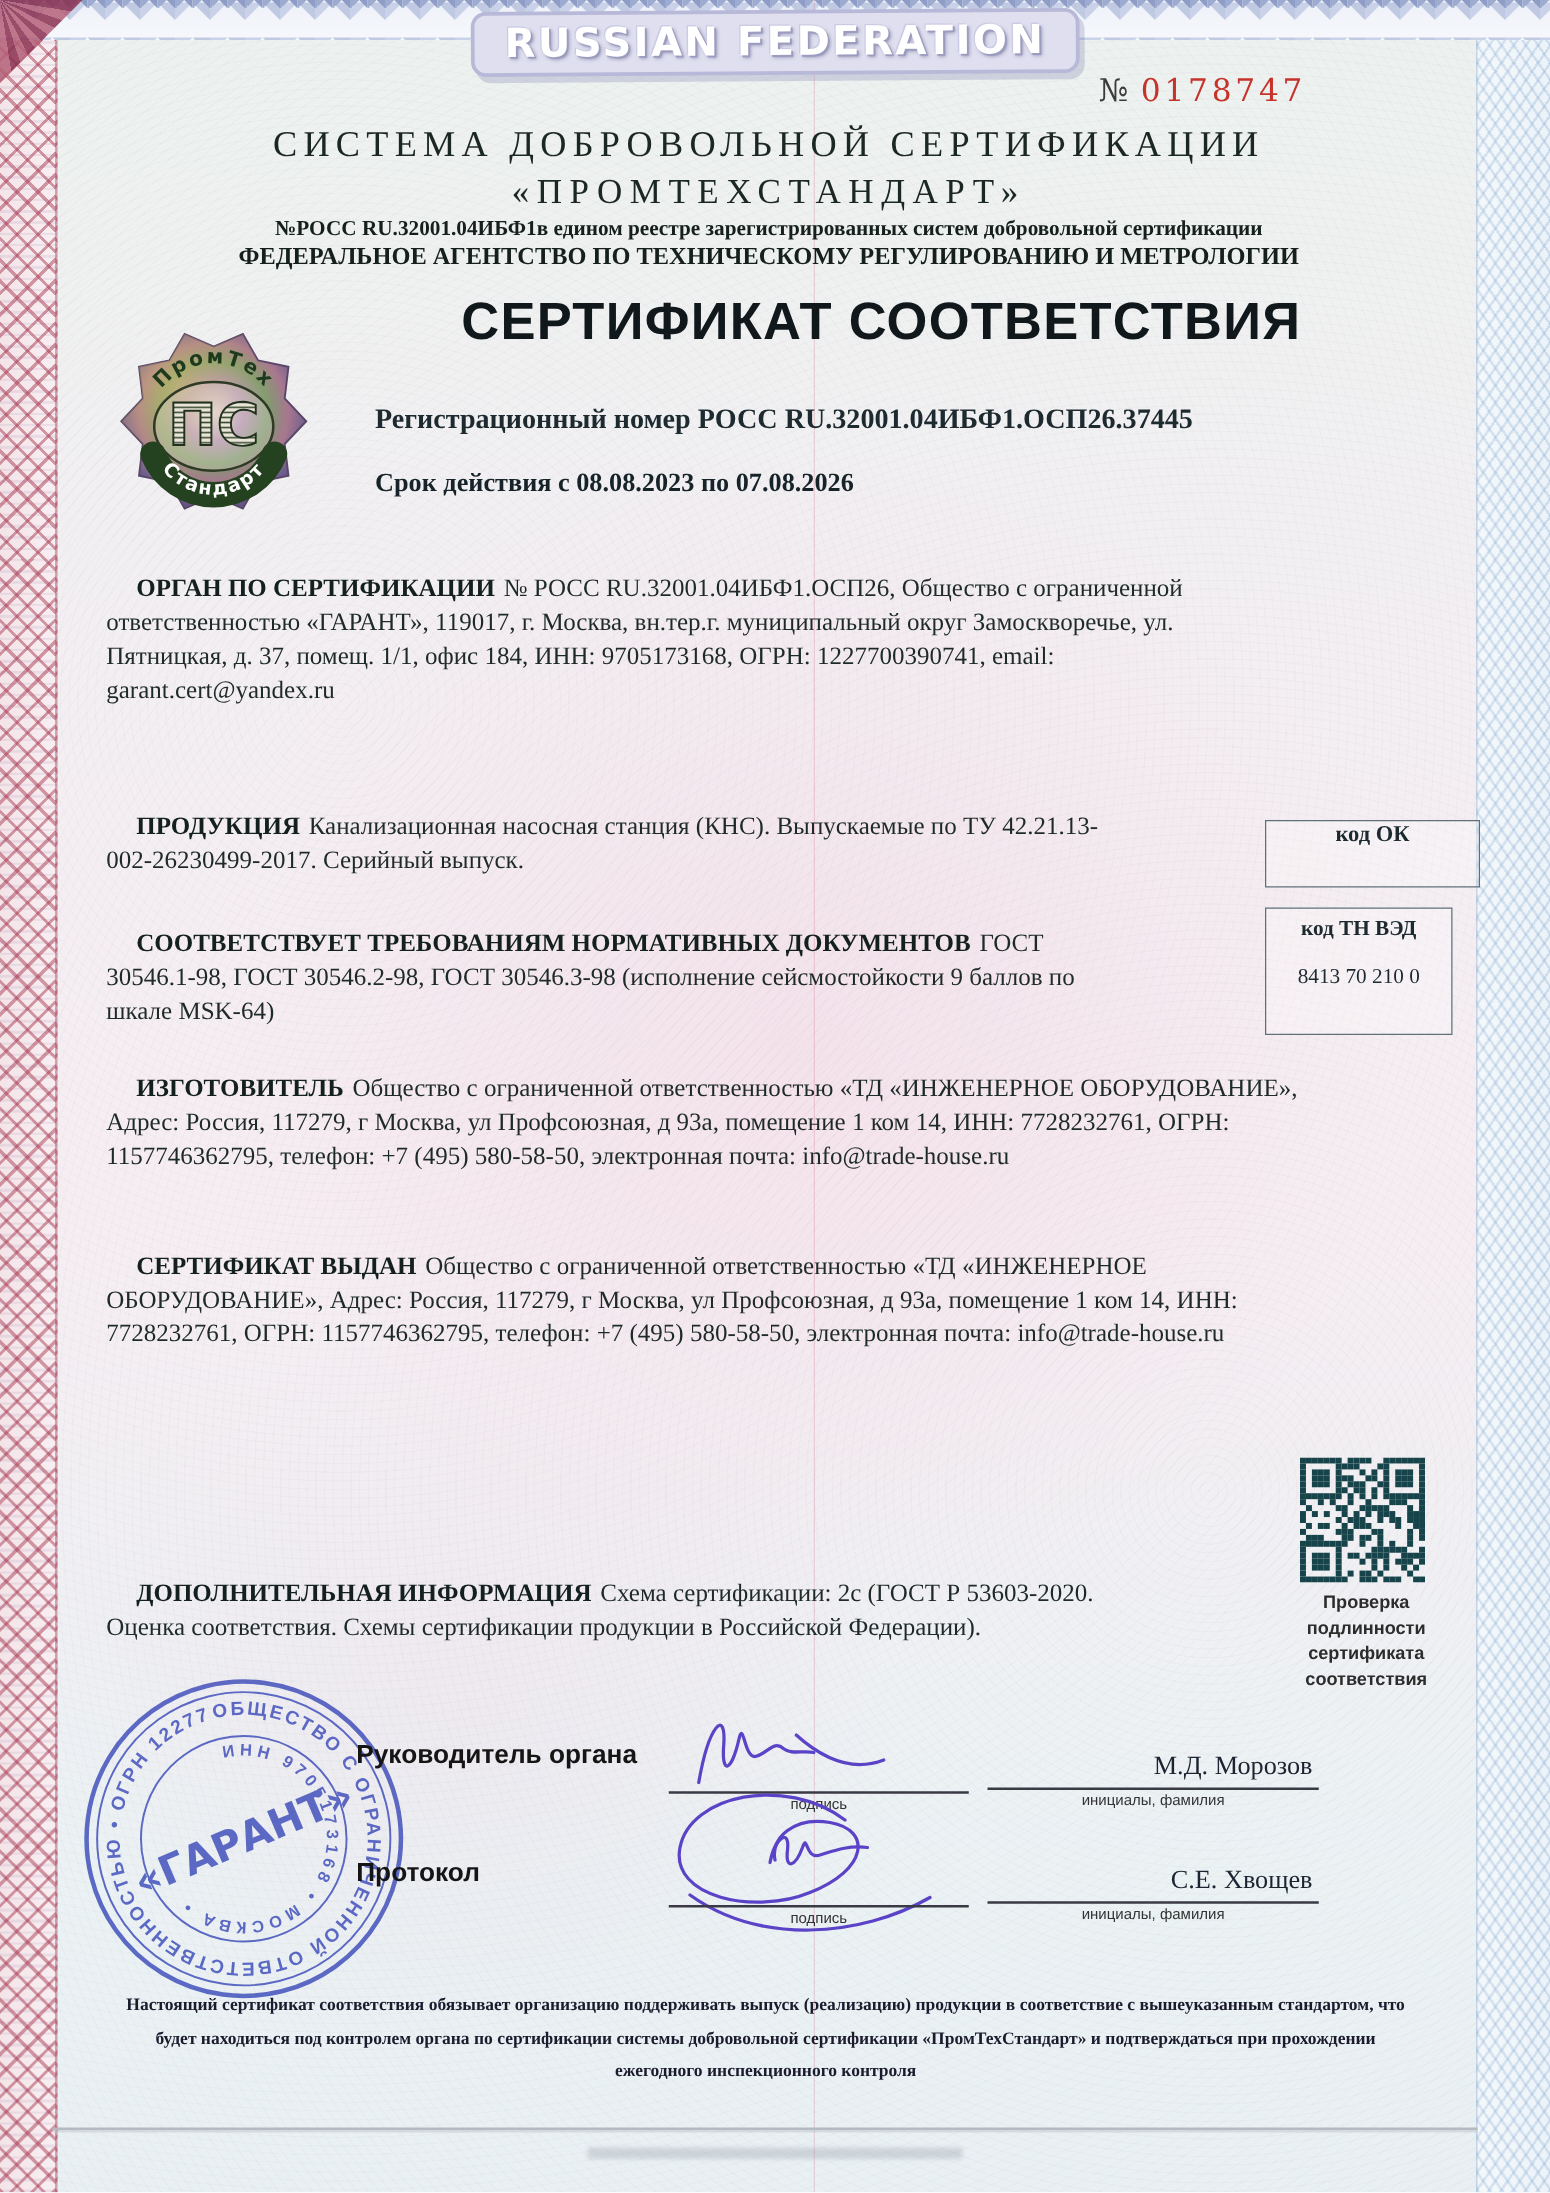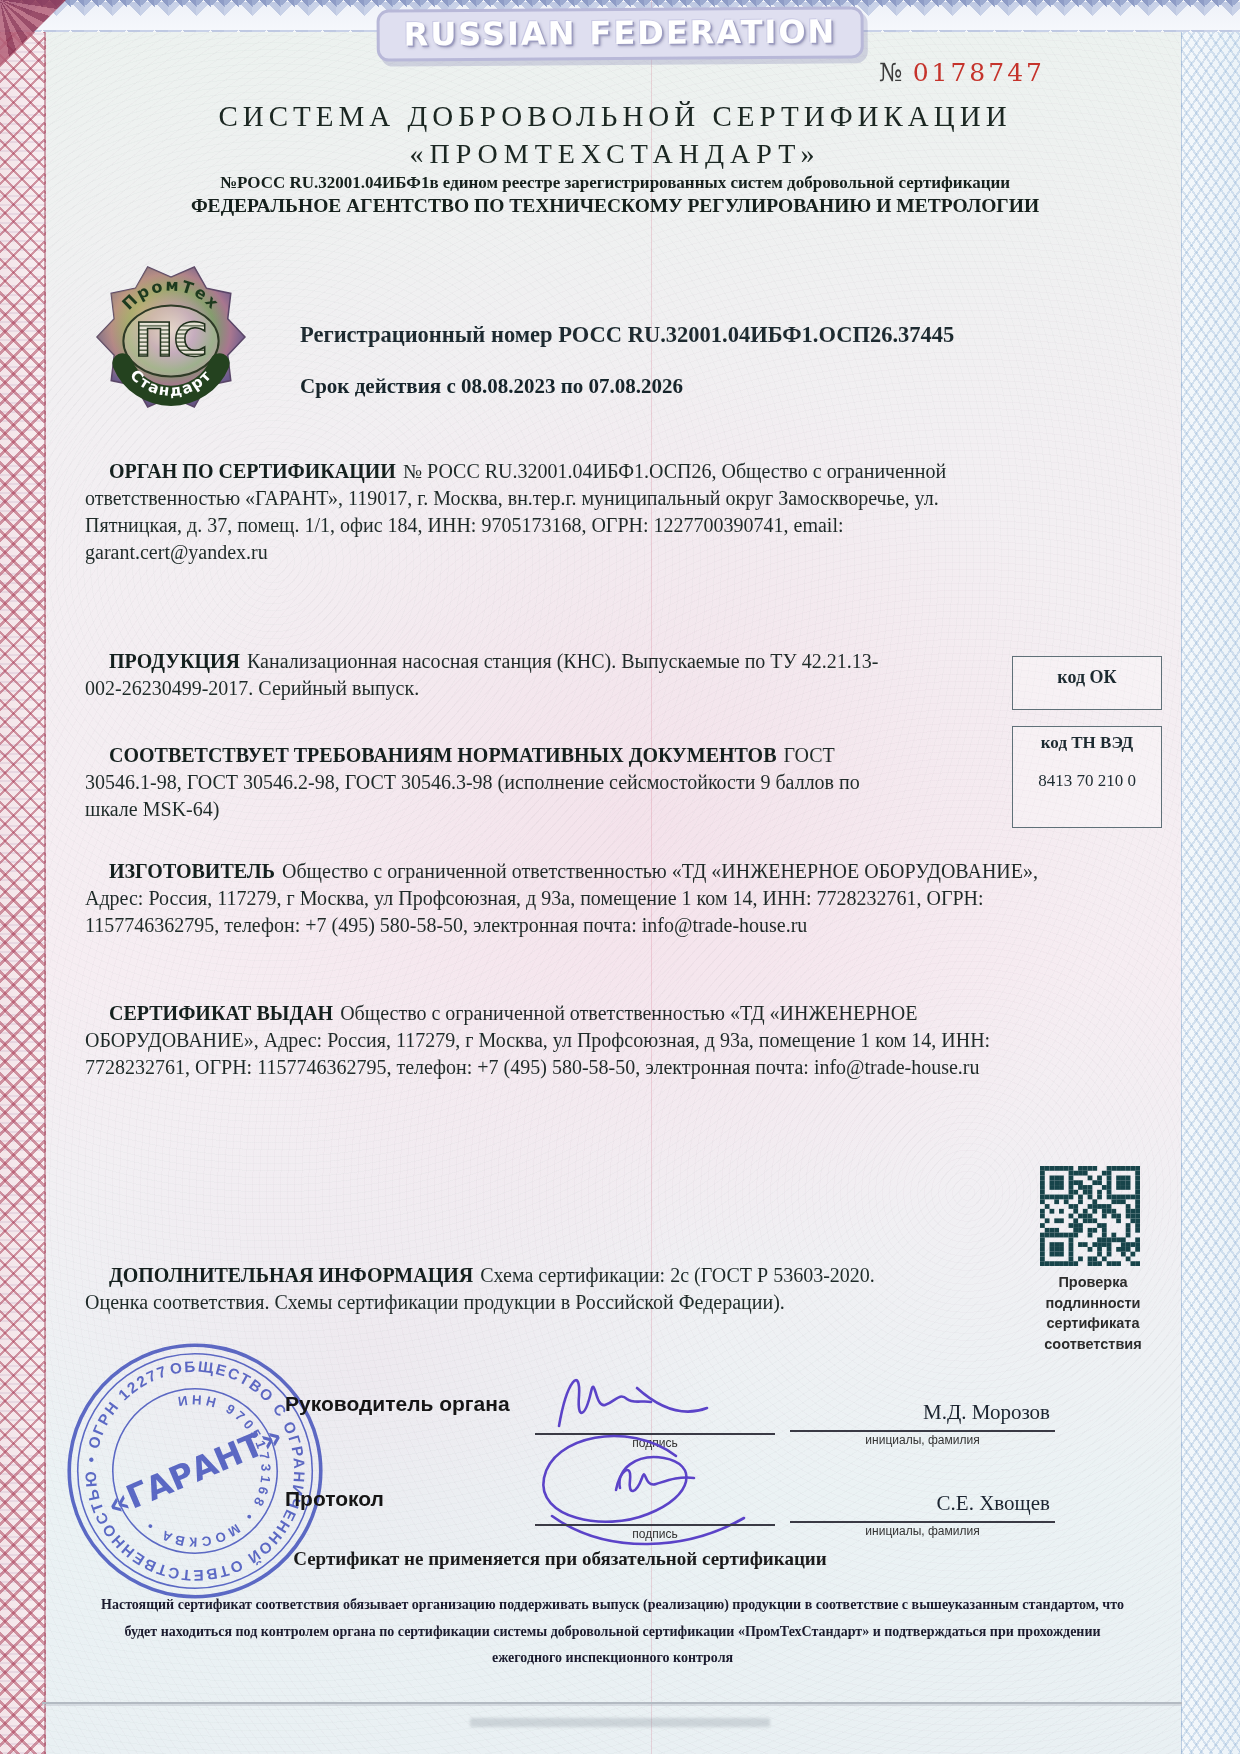--- a/index.html
+++ b/index.html
@@ -71,21 +71,21 @@
   .sec b{margin-right:7px;color:#14201e;margin-left:24px;}
   .p-organ{left:85px;top:458px;width:905px;}
   .p-product{left:85px;top:648px;width:800px;}
   .p-conforms{left:85px;top:742px;width:780px;}
   .p-manufacturer{left:85px;top:858px;width:975px;}
   .p-issued{left:85px;top:1000px;width:975px;}
   .p-basis{left:85px;top:1142px;width:800px;text-align:justify;}
   .p-additional{left:85px;top:1262px;width:790px;}
   
   .codebox{border:1.5px solid #5f7078;text-align:center;font-weight:bold;color:#1c2a30;background:rgba(255,255,255,.25);}
-  .box-ok{left:1012px;top:656px;width:150px;height:54px;font-size:18px;padding-top:10px;box-sizing:border-box;}
+  .box-ok{left:1012px;top:656px;width:172px;height:54px;font-size:18px;padding-top:0;box-sizing:border-box;}
   .box-tnved{left:1012px;top:726px;width:150px;height:102px;font-size:17px;padding-top:6px;box-sizing:border-box;}
   .box-tnved .val{display:block;font-weight:normal;font-size:17px;margin-top:18px;}
   
   .qr{left:1040px;top:1166px;width:100px;height:100px;}
   .qr-caption{left:1018px;top:1272px;width:150px;text-align:center;
     font-family:"Liberation Sans",sans-serif;font-weight:bold;font-size:14.5px;
     line-height:1.42;color:#2c2c2c;}
   
   .stamp{left:62px;top:1338px;width:266px;height:266px;transform:rotate(-14deg);opacity:.82;mix-blend-mode:multiply;}
   
@@ -129,20 +129,21 @@
 
   <div class="abs cert-no">
     <span class="sym">№</span><span class="digits">0178747</span>
   </div>
 
   <div class="abs hdr hdr1">СИСТЕМА ДОБРОВОЛЬНОЙ СЕРТИФИКАЦИИ</div>
   <div class="abs hdr hdr2">«ПРОМТЕХСТАНДАРТ»</div>
   <div class="abs hdr hdr3">№РОСС RU.32001.04ИБФ1в едином реестре зарегистрированных систем добровольной сертификации</div>
   <div class="abs hdr hdr4">ФЕДЕРАЛЬНОЕ АГЕНТСТВО ПО ТЕХНИЧЕСКОМУ РЕГУЛИРОВАНИЮ И МЕТРОЛОГИИ</div>
 
+  <div class="abs title">СЕРТИФИКАТ СООТВЕТСТВИЯ</div>
 
   <div class="abs logo">
     <svg viewBox="0 0 150 144" width="152" height="146">
       <defs>
         <radialGradient id="holo" cx="50%" cy="45%" r="65%">
           <stop offset="0%" stop-color="#e9d9ef"></stop>
             <stop offset="25%" stop-color="#b08cc0"></stop>
           <stop offset="45%" stop-color="#7d9a6e"></stop>
             <stop offset="62%" stop-color="#a8778f"></stop>
           <stop offset="78%" stop-color="#6d5d8e"></stop>
@@ -504,19 +505,18 @@
         <path d="M54 88 C110 128 190 122 246 90"></path>
       </g>
     </svg>
   </div>
   <div class="abs sig-line line-sign2"></div>
   <div class="abs sig-cap cap-sign2">подпись</div>
   <div class="abs sig-name name2">С.Е. Хвощев</div>
   <div class="abs sig-line line-name2"></div>
   <div class="abs sig-cap cap-name2">инициалы, фамилия</div>
 
-  <div class="abs note">Сертификат не применяется при обязательной сертификации</div>
   <div class="abs fine">Настоящий сертификат соответствия обязывает организацию поддерживать выпуск (реализацию) продукции в соответствие с вышеуказанным стандартом, что будет находиться под контролем органа по сертификации системы добровольной сертификации «ПромТехСтандарт» и подтверждаться при прохождении ежегодного инспекционного контроля</div>
 
   <div class="abs bottom-line"></div>
   <div class="abs bottom-smudge"></div>
 
 </div>
 
 </body></html>

